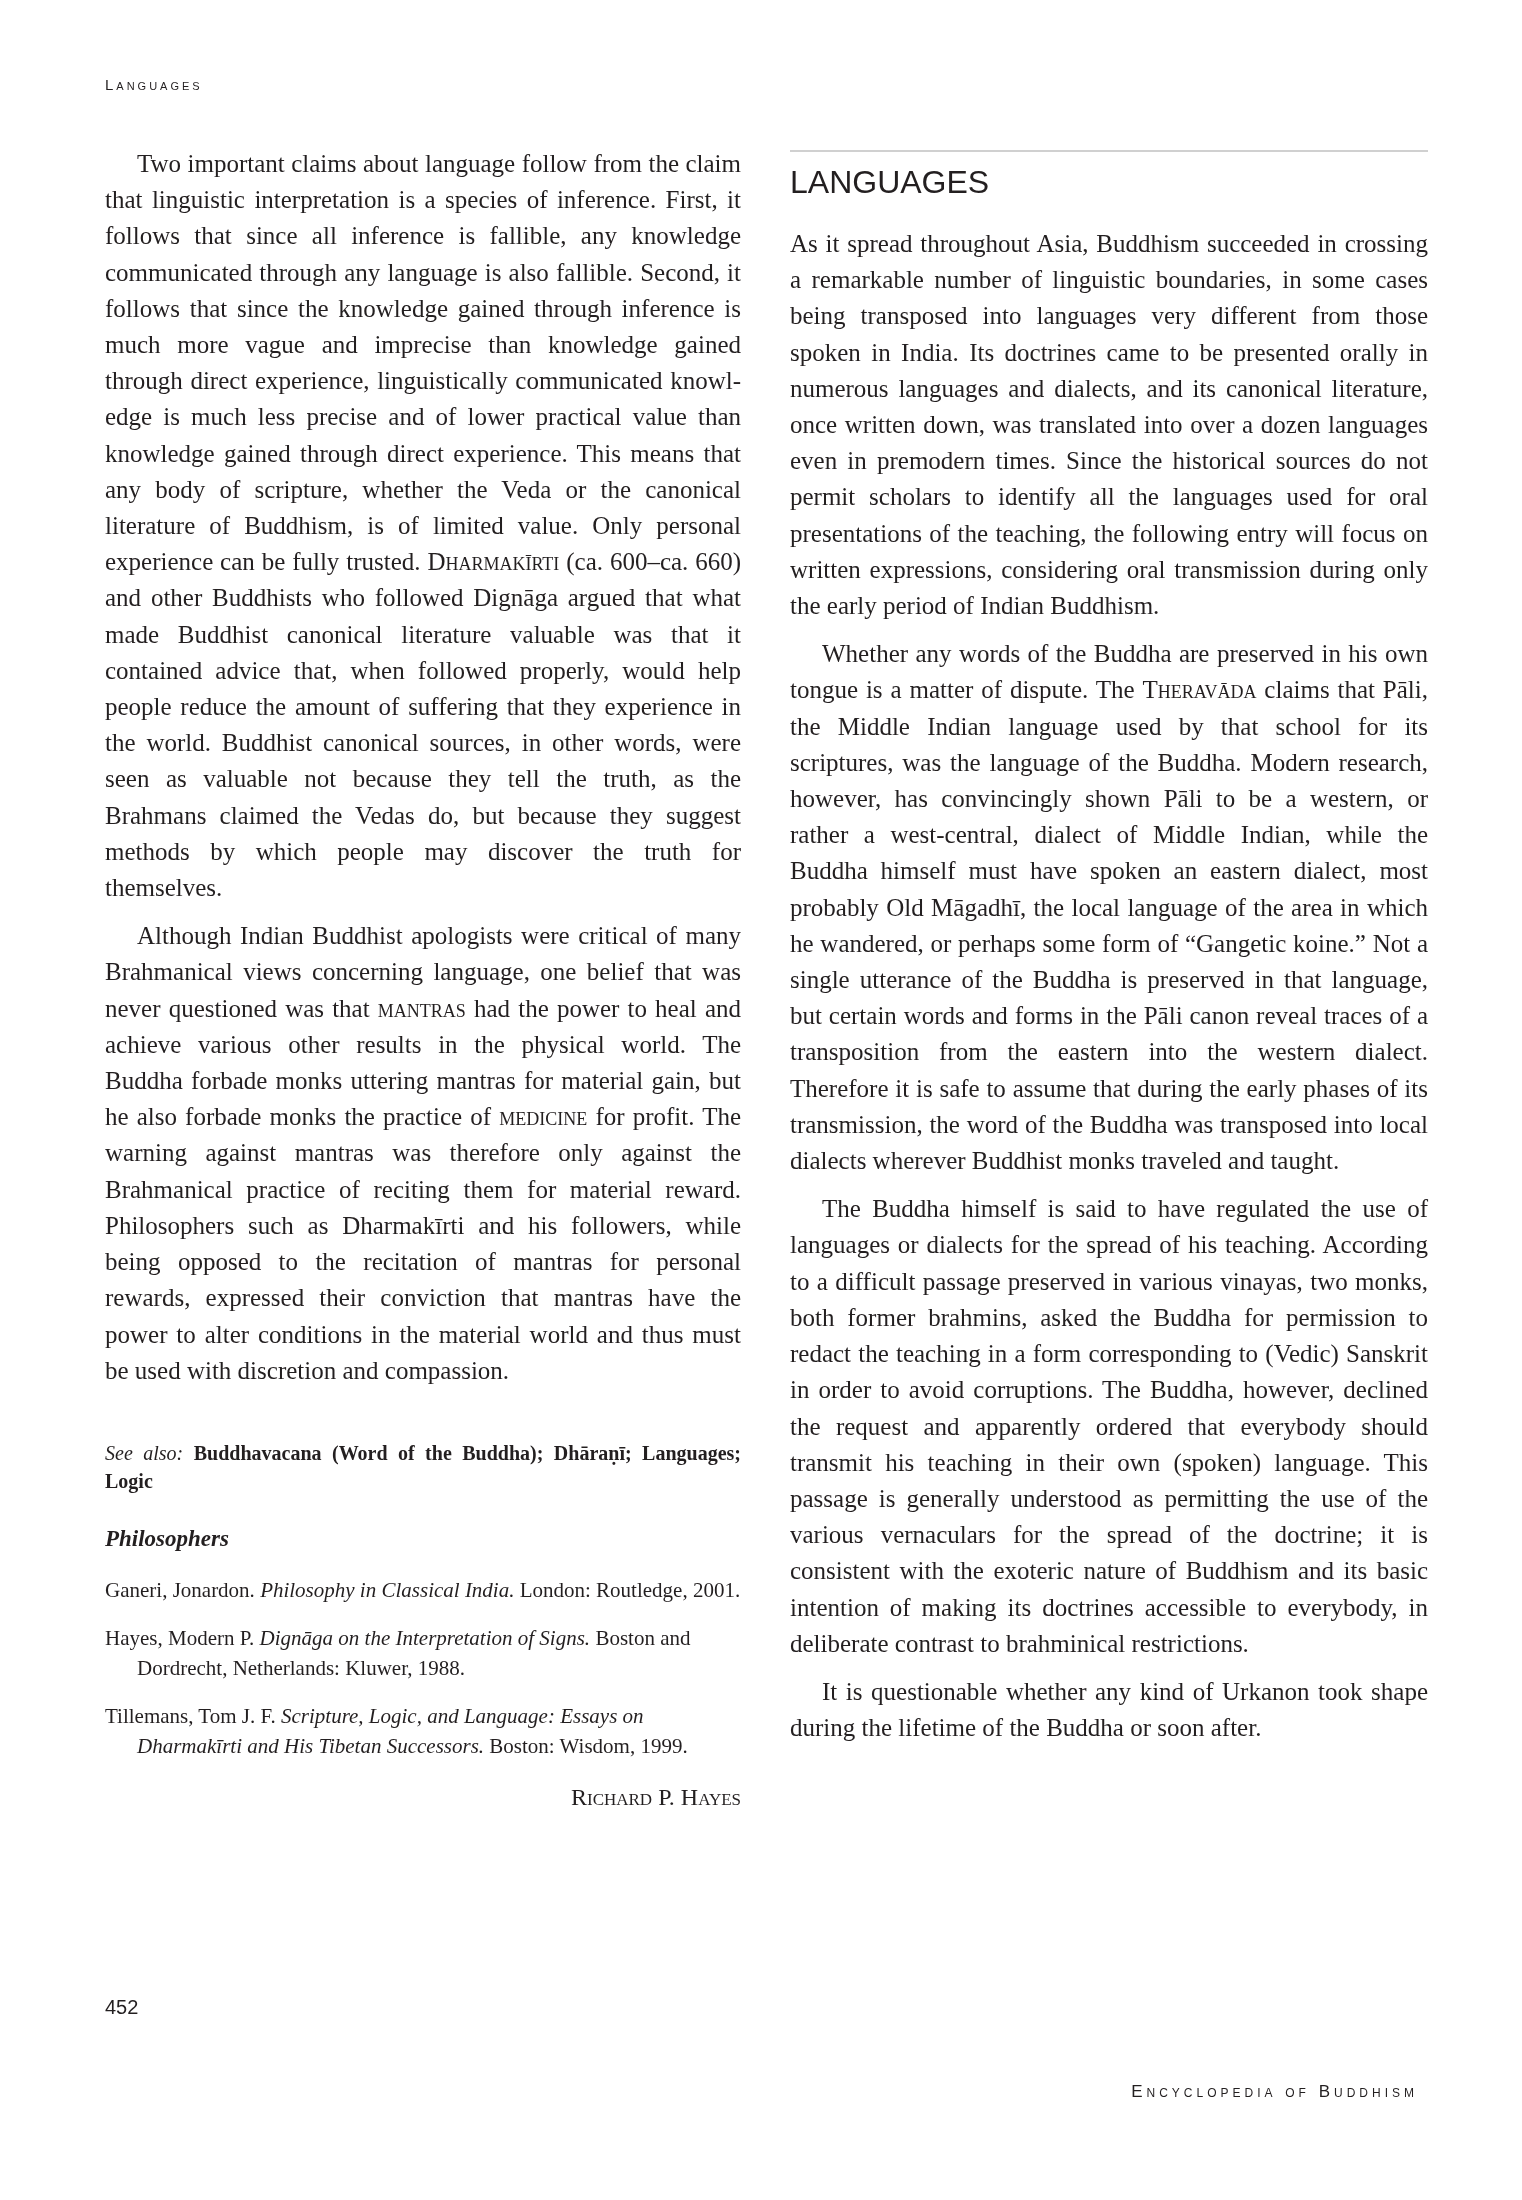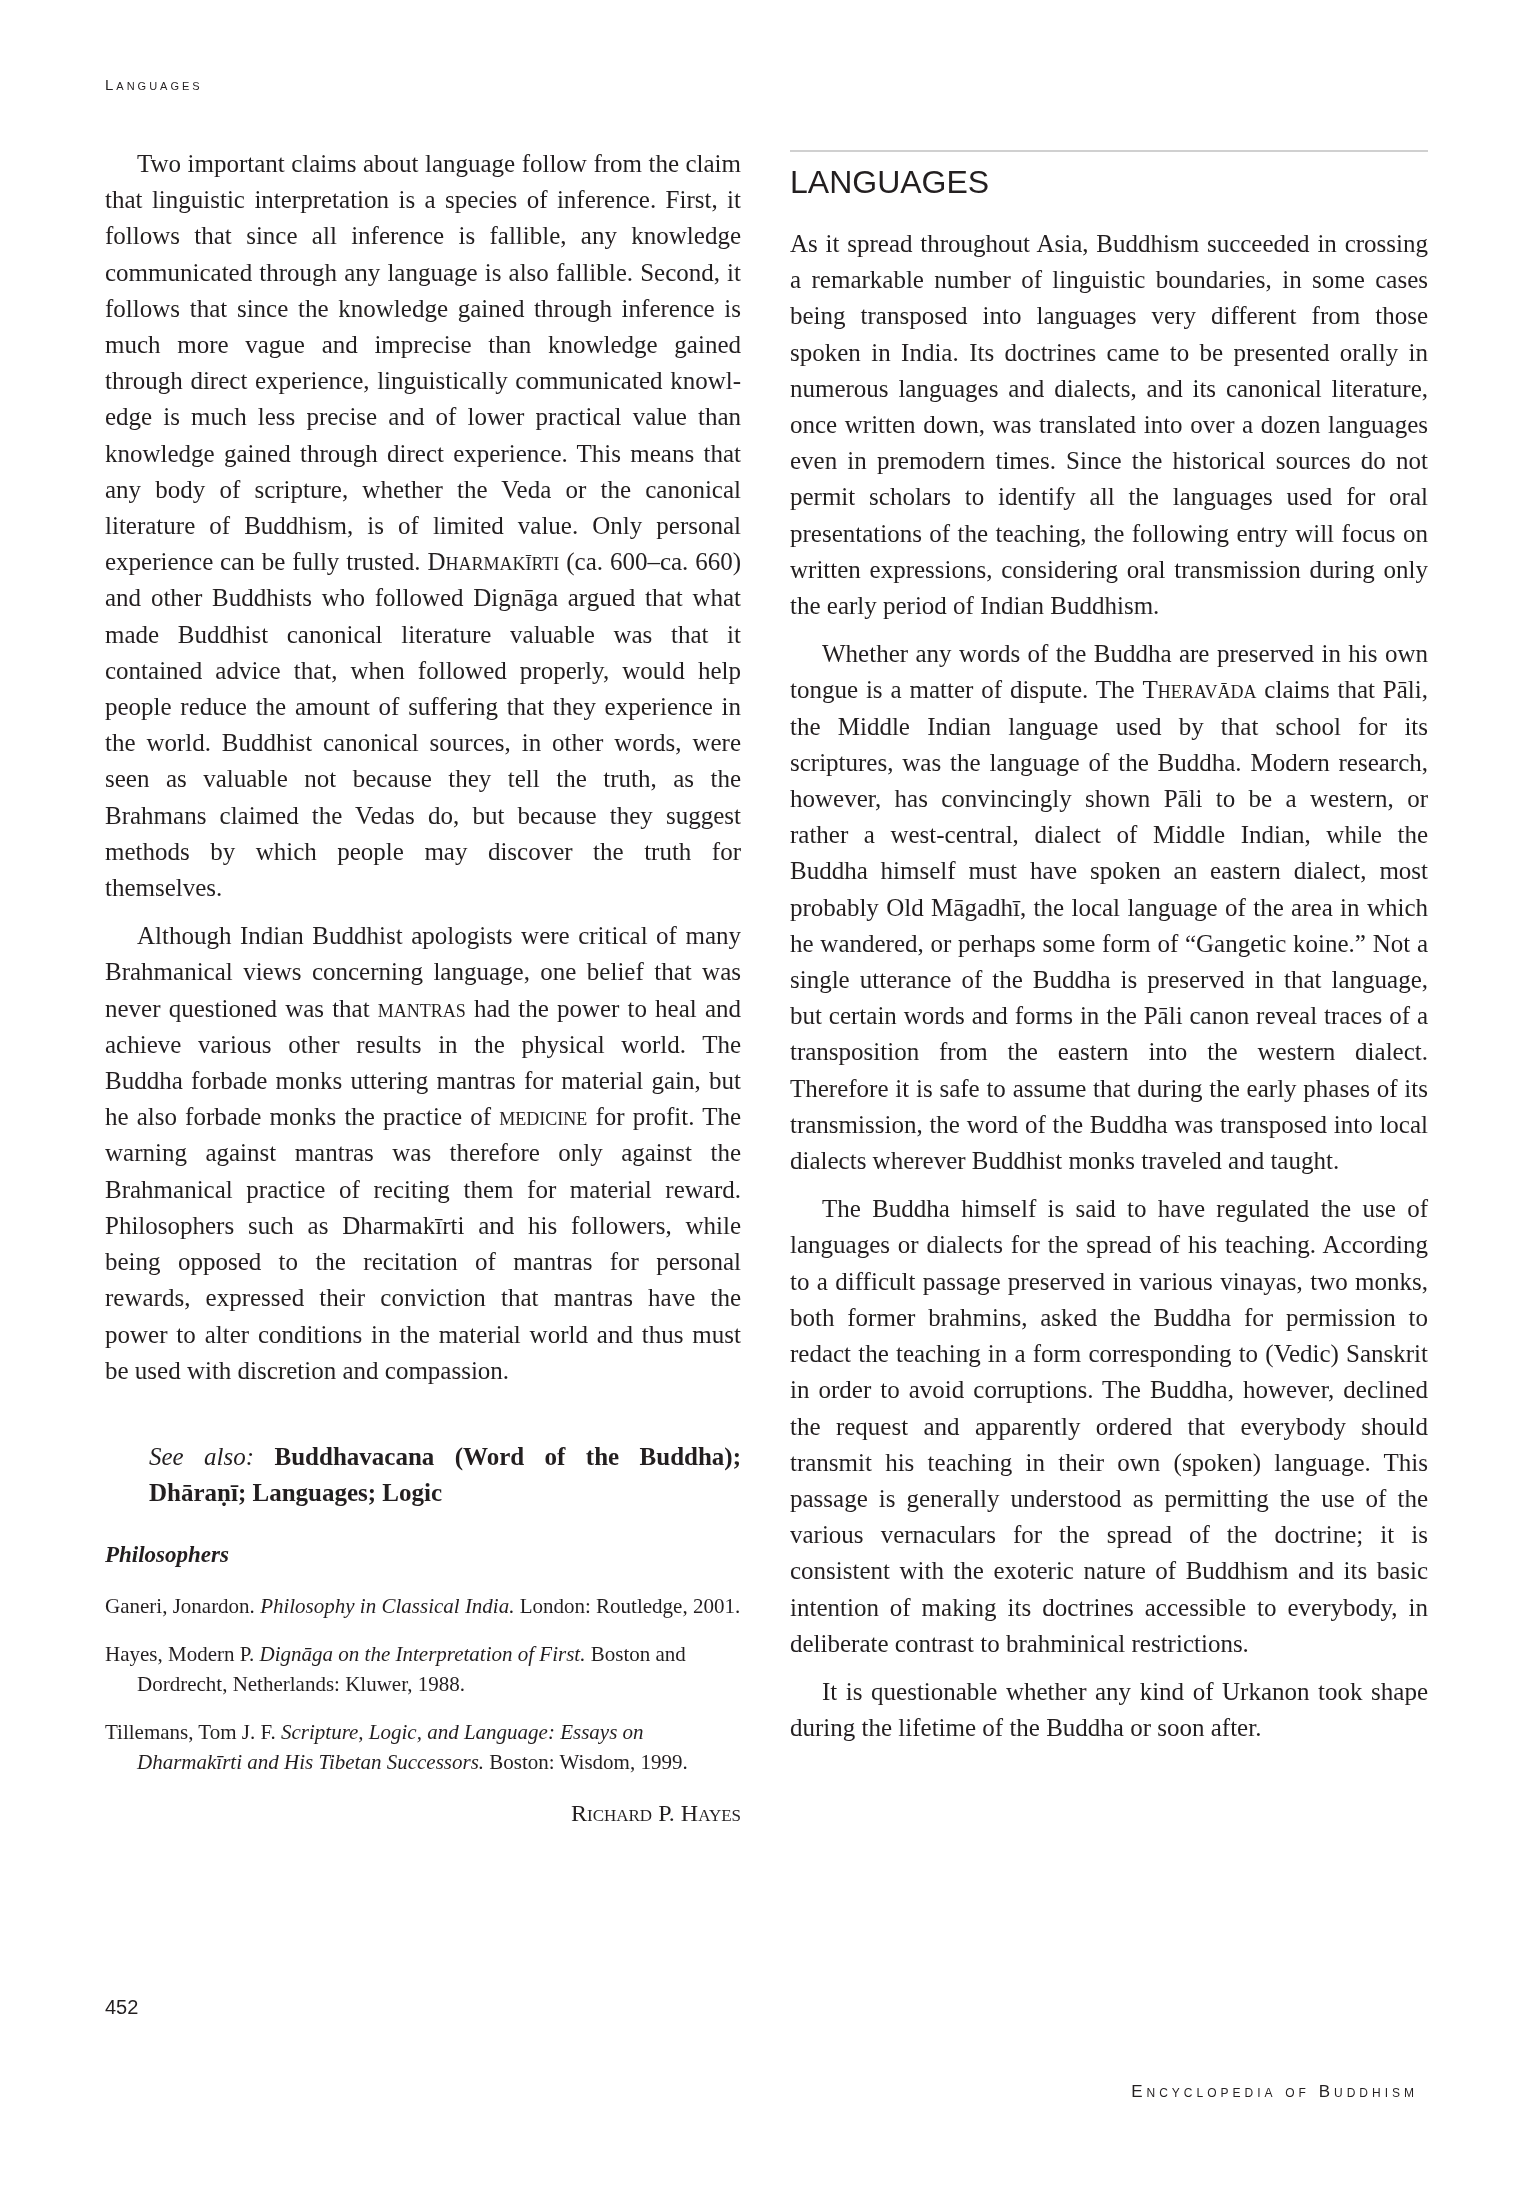--- a/index.html
+++ b/index.html
@@ -11,21 +11,21 @@
          hyphens:manual; }
   .col.left { left:105px; }
   .col.right { left:790px; width:638px; }
   p { margin:0; text-indent:32px; }
   p + p { margin-top:12px; }
   .noindent { text-indent:0; }
   .sc { font-variant:small-caps; }
   .rule { height:2px; background:#d0d0d0; margin:4px 0 10px 0; }
   .section-title { font-family:"Liberation Sans", sans-serif; font-size:32px; letter-spacing:0px;
          line-height:40px; margin:0 0 24px 0; font-weight:normal; }
-  .seealso { margin-top:50px; text-indent:0; font-size:25px; line-height:36px;margin-left:44px; }
+  .seealso { margin-top:50px; text-indent:0; font-size:20px; line-height:28px; }
   .seealso i { font-style:italic; }
   .seealso b { font-weight:bold; }
   .bib-heading { font-style:italic; font-weight:bold; margin-top:26px; font-size:23px; }
   .bib { font-size:21px; line-height:30px; padding-left:32px; text-indent:-32px; margin-top:18px; text-align:left; }
   .bib i { }
   .author { text-align:right; margin-top:18px; font-size:24px; font-variant:small-caps; }
   .footer-left { position:absolute; left:105px; top:1996px; font-family:"Liberation Sans", sans-serif; font-size:20px; }
   .footer-right { position:absolute; right:104px; top:2082px; font-family:"Liberation Sans", sans-serif; font-size:17px;
          letter-spacing:4px; font-variant:small-caps; }
 </style>
@@ -38,21 +38,21 @@
   <p><span>Two important claims about language follow from the claim that linguistic interpretation is a species of inference. First, it follows that since all inference is fal­lible, any knowledge communicated through any lan­guage is also fallible. Second, it follows that since the knowledge gained through inference is much more vague and imprecise than knowledge gained through direct experience, linguistically communicated knowl­edge is much less precise and of lower practical value than knowledge gained through direct experience. This means that any body of scripture, whether the Veda or the canonical literature of Buddhism, is of limited value. Only personal experience can be fully trusted.</span>
     <span class="sc">Dharmakīrti</span>
     <span>(ca. 600–ca. 660) and other Buddhists who followed Dignāga argued that what made Bud­dhist canonical literature valuable was that it contained advice that, when followed properly, would help peo­ple reduce the amount of suffering that they experi­ence in the world. Buddhist canonical sources, in other words, were seen as valuable not because they tell the truth, as the Brahmans claimed the Vedas do, but be­cause they suggest methods by which people may dis­cover the truth for themselves.</span></p>
   <p><span>Although Indian Buddhist apologists were critical of many Brahmanical views concerning language, one belief that was never questioned was that </span><span class="sc">mantras</span><span> had the power to heal and achieve various other results in the physical world. The Buddha forbade monks utter­ing mantras for material gain, but he also forbade monks the practice of </span><span class="sc">medicine</span><span> for profit. The warn­ing against mantras was therefore only against the Brahmanical practice of reciting them for material re­ward. Philosophers such as Dharmakīrti and his fol­lowers, while being opposed to the recitation of mantras for personal rewards, expressed their convic­tion that mantras have the power to alter conditions in the material world and thus must be used with dis­cretion and compassion.</span></p>
 
   <p class="seealso"><i>See also:</i> <b>Buddhavacana (Word of the Buddha); Dhāraṇī; Languages; Logic</b></p>
 
   <div class="bib-heading">Philosophers</div>
 
   <div class="bib"><span>Ganeri, Jonardon. </span><i>Philosophy in Classical India.</i><span> London: Rout­ledge, 2001.</span></div>
-  <div class="bib"><span>Hayes, Modern P. </span><i>Dignāga on the Interpretation of First.</i><span> Boston and Dordrecht, Netherlands: Kluwer, 1988.</span></div>
+  <div class="bib"><span>Hayes, Modern P. </span><i>Dignāga on the Interpretation of Signs.</i><span> Boston and Dordrecht, Netherlands: Kluwer, 1988.</span></div>
   <div class="bib"><span>Tillemans, Tom J. F. </span><i>Scripture, Logic, and Language: Essays on Dharmakīrti and His Tibetan Successors.</i><span> Boston: Wisdom, 1999.</span></div>
 
   <div class="author">Richard P. Hayes</div>
 </div>
 
 <div class="col right">
   <div class="rule"></div>
   <h2 class="section-title">LANGUAGES</h2>
   <p class="noindent">As it spread throughout Asia, Buddhism succeeded in crossing a remarkable number of linguistic bound­aries, in some cases being transposed into languages very different from those spoken in India. Its doctrines came to be presented orally in numerous languages and dialects, and its canonical literature, once written down, was translated into over a dozen languages even in premodern times. Since the historical sources do not permit scholars to identify all the languages used for oral presentations of the teaching, the following entry will focus on written expressions, considering oral transmission during only the early period of In­dian Buddhism.</p>
   <p><span>Whether any words of the Buddha are preserved in his own tongue is a matter of dispute. The </span><span class="sc">Theravāda</span><span> claims that Pāli, the Middle Indian language used by that school for its scriptures, was the language of the Buddha. Modern research, however, has convincingly shown Pāli to be a western, or rather a west-central, dialect of Middle Indian, while the Buddha himself must have spoken an eastern dialect, most probably Old Māgadhī, the local language of the area in which he wandered, or perhaps some form of “Gangetic koine.” Not a single utterance of the Buddha is pre­served in that language, but certain words and forms in the Pāli canon reveal traces of a transposition from the eastern into the western dialect. Therefore it is safe to assume that during the early phases of its transmission, the word of the Buddha was transposed into local dialects wherever Buddhist monks traveled and taught.</span></p>

